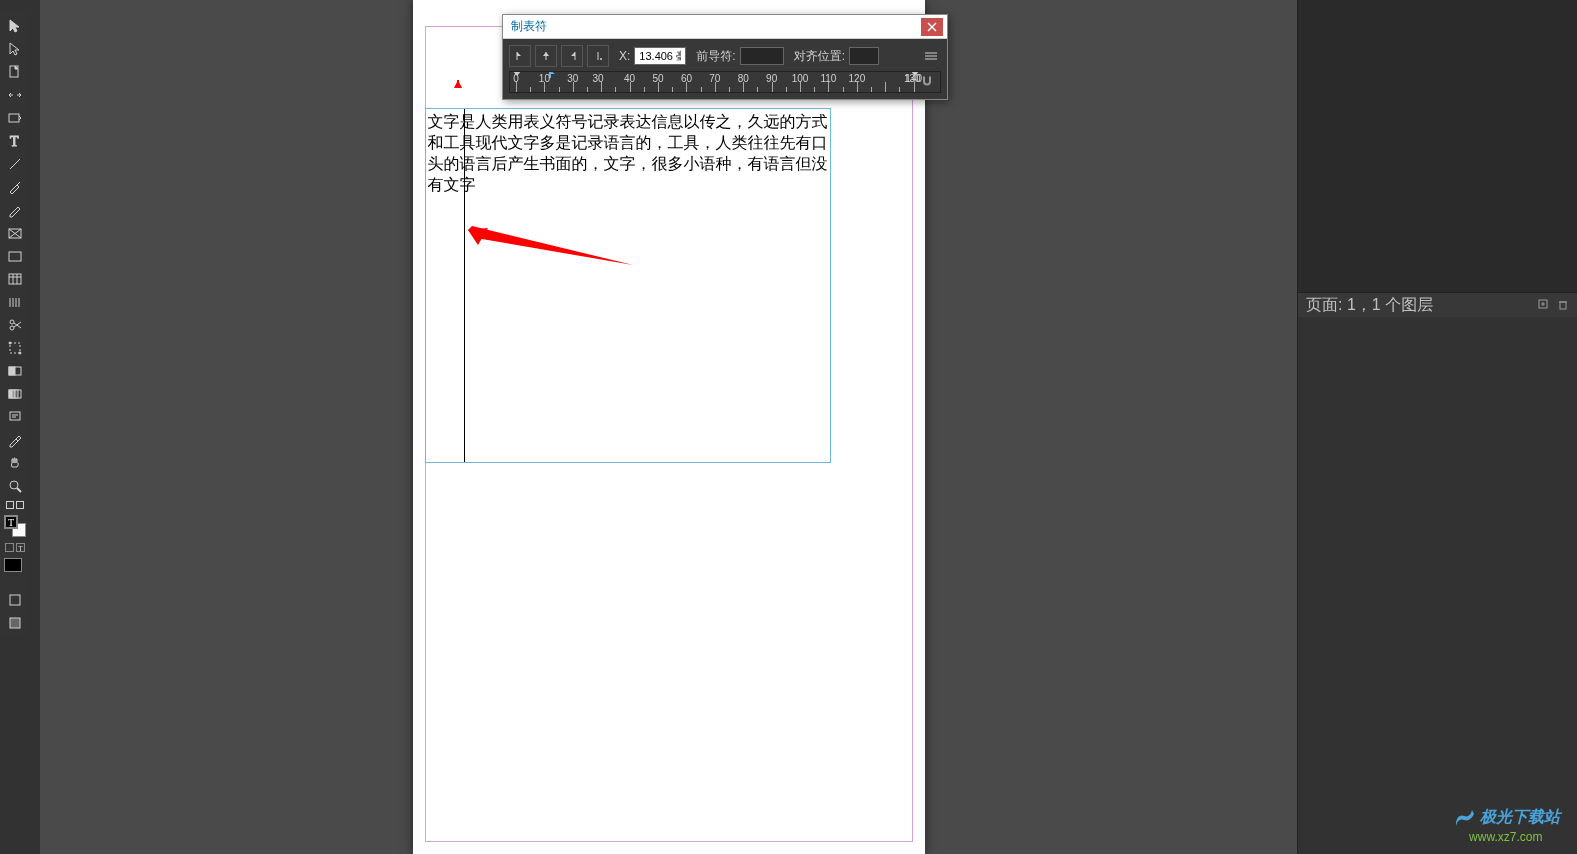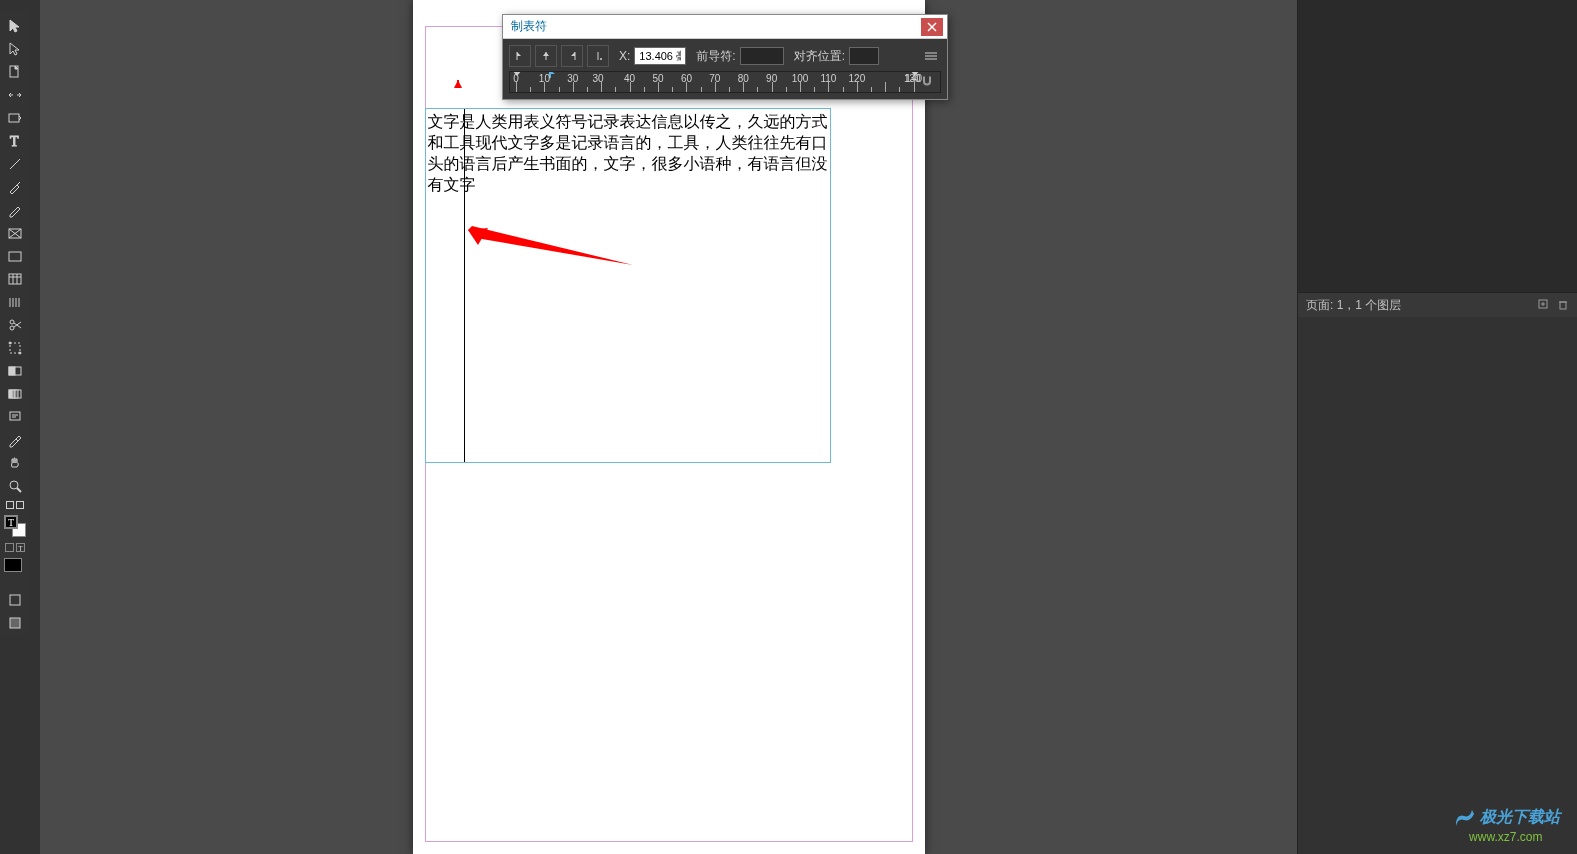--- a/index.html
+++ b/index.html
@@ -246,21 +246,21 @@
   }
   .panel-top {
     height: 293px;
     background: #2a2a2a;
     border-bottom: 1px solid #222;
   }
   .panel-status {
     height: 24px;
     background: #383838;
     color: #c0c0c0;
-    font-size: 12px;
+    font-size: 16px;
     display: flex;
     align-items: center;
     padding: 0 8px;
     justify-content: space-between;
     gap: 16px;
   }
   .panel-status-icons {
     display: flex;
     gap: 8px;
     font-size: 11px;

